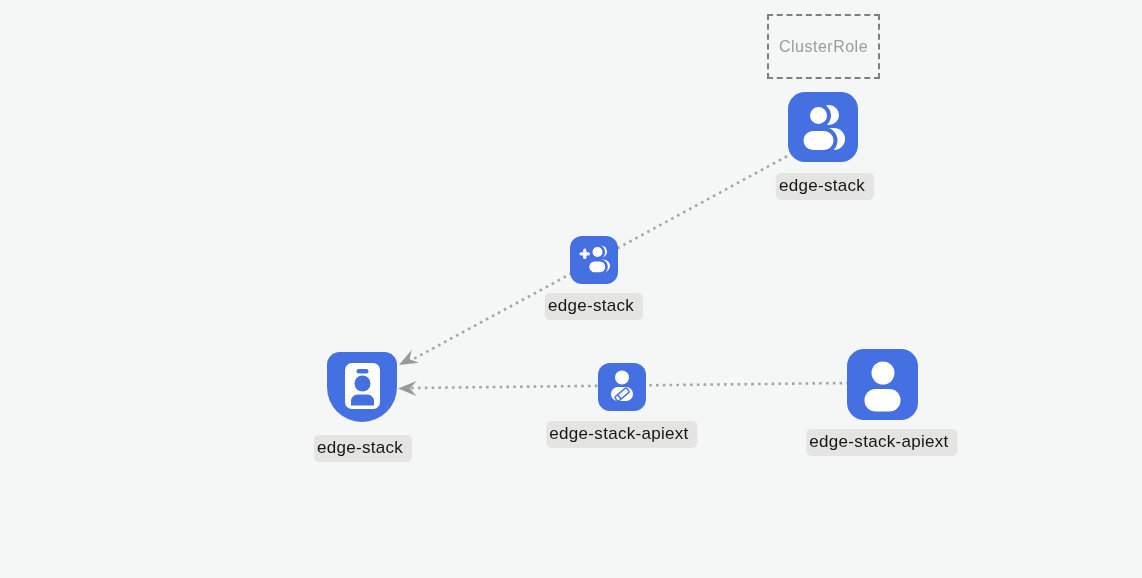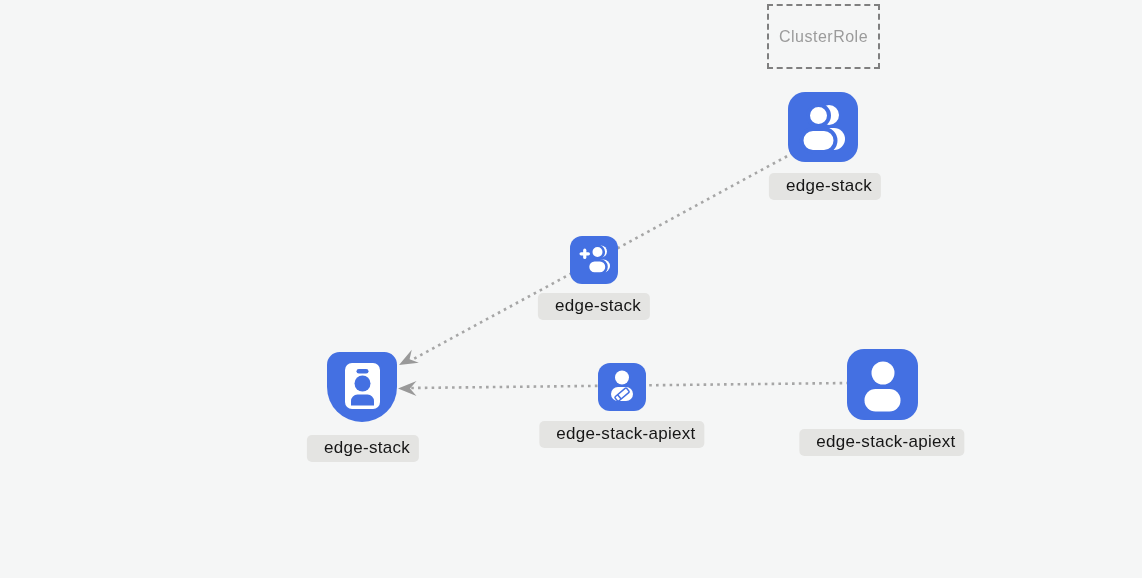--- a/index.html
+++ b/index.html
@@ -43,39 +43,39 @@
   .icon-big   { width: 70px; height: 70px; border-radius: 17px; }
   .icon-small { width: 48px; height: 48px; border-radius: 12px; }
   .icon-badge { width: 70px; height: 70px; border-radius: 13px 13px 36px 36px; }
   .name-chip {
     position: absolute;
     transform: translateX(-50%);
     background: var(--chip-bg, #e4e4e2);
     color: var(--chip-text, #161616);
     font-size: 17px;
     letter-spacing: 0.3px;
-    padding: 3px 9px 4px 17px;
+    padding: 3px 9px 4px 3px;
     border-radius: 5px;
     white-space: nowrap;
     z-index: 4;
   }
 </style>
 </head>
 <body>
 
 <div class="canvas">
 
   <svg class="edges-layer" width="1142" height="578" viewBox="0 0 1142 578">
     <line x1="793" y1="153" x2="409" y2="361.5" style="stroke:var(--edge-line,#a6a6a6)" stroke-width="2.6" stroke-dasharray="2.6 4.2"></line>
     <line x1="849" y1="383" x2="410" y2="388" style="stroke:var(--edge-line,#a6a6a6)" stroke-width="2.6" stroke-dasharray="2.6 4.2"></line>
     <path d="M0 0 L18.5 -7.5 L12 0 L18.5 7.5 Z" transform="translate(399,365) rotate(-28.2)" style="fill:var(--arrow,#999999)"></path>
     <path d="M0 0 L18.5 -7.5 L12 0 L18.5 7.5 Z" transform="translate(398,388.5)" style="fill:var(--arrow,#999999)"></path>
   </svg>
 
-  <div class="type-box" style="left:767px; top:4px; width:113px; height:65px;justify-content:center;">
+  <div class="type-box" style="left:767px; top:14px; width:113px; height:65px;justify-content:center;">
     <span>ClusterRole</span>
   </div>
 
   <div class="node-icon icon-big" style="left:788px; top:92px;">
     <svg viewBox="0 0 70 70">
       <circle cx="41" cy="23" r="10" style="fill:var(--glyph,#fff)"></circle>
       <rect x="27" y="36" width="30" height="22" rx="11" style="fill:var(--glyph,#fff)"></rect>
       <circle cx="30.5" cy="23.5" r="10.5" style="fill:var(--glyph,#fff);stroke:var(--accent,#4470e2)" stroke-width="4"></circle>
       <rect x="13.5" y="37" width="34" height="23" rx="11.5" style="fill:var(--glyph,#fff);stroke:var(--accent,#4470e2)" stroke-width="4"></rect>
     </svg>

